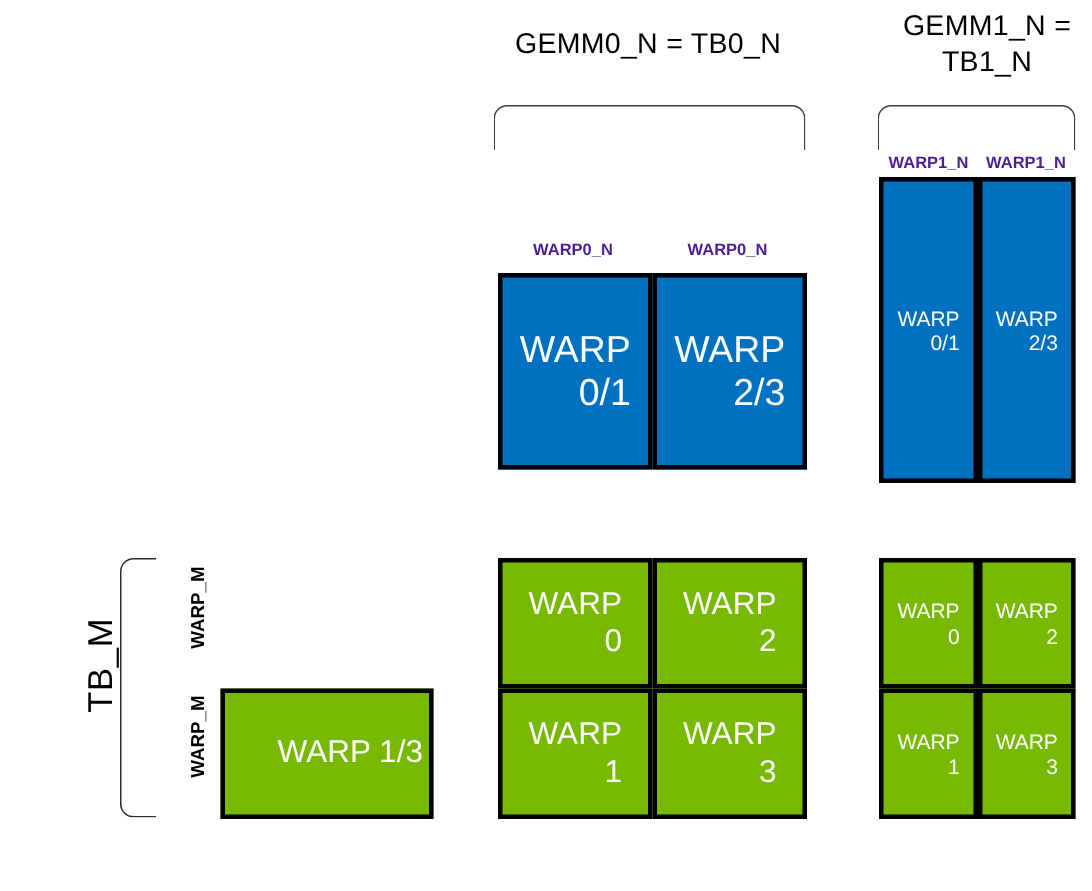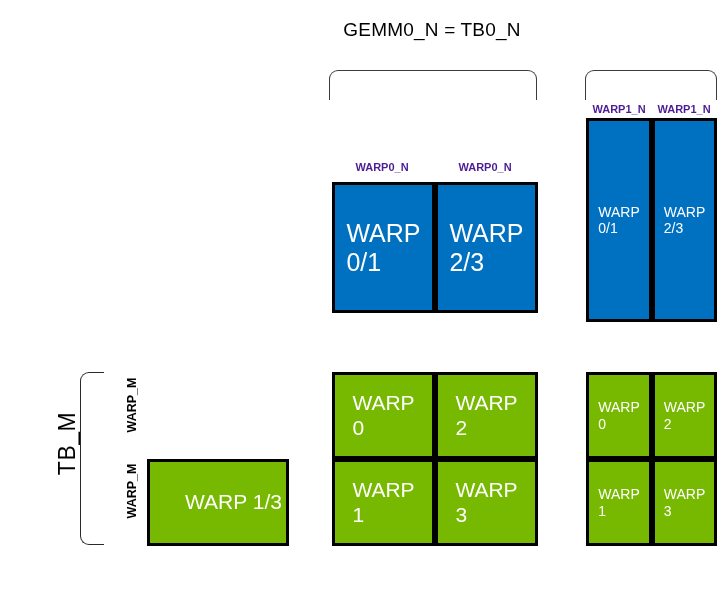--- a/index.html
+++ b/index.html
@@ -73,39 +73,41 @@
     letter-spacing: 0.5px;
   }
 
   
   .blk {
     box-sizing: border-box;
     border: 3px solid #000000;
     display: flex;
     align-items: center;
     justify-content: center;
-    text-align: left;
+    text-align: right;
     color: #ffffff;
     white-space: pre-line;
     line-height: 1.15;
   }
   .blue  { background: #0070c0; }
   .green { background: #76b900; }
 
   .txt-lg  { font-size: 25px; }
   .txt-md  { font-size: 21px; }
   .txt-sm  { font-size: 14px; }
 </style>
 </head>
 <body>
 
 <div id="canvas">
 
   <div class="abs group-title" style="left:292px; top:18px; width:216px;">GEMM0_N = TB0_N</div>
 
+  <div class="abs group-title" style="left:556px; top:6px; width:140px;">GEMM1_N =
+TB1_N</div>
 
   <div class="abs hbracket" style="left:297px; top:70px; width:208px; height:30px;"></div>
 
   <div class="abs hbracket" style="left:553px; top:70px; width:132px; height:30px;"></div>
 
   <div class="abs tick-label" style="left:556px; top:103px; width:62px;">WARP1_N</div>
   <div class="abs tick-label" style="left:621px; top:103px; width:62px;">WARP1_N</div>
 
   <div class="abs blk blue txt-sm" style="left:554px; top:118px; width:66px; height:204px;">WARP
 0/1</div>

